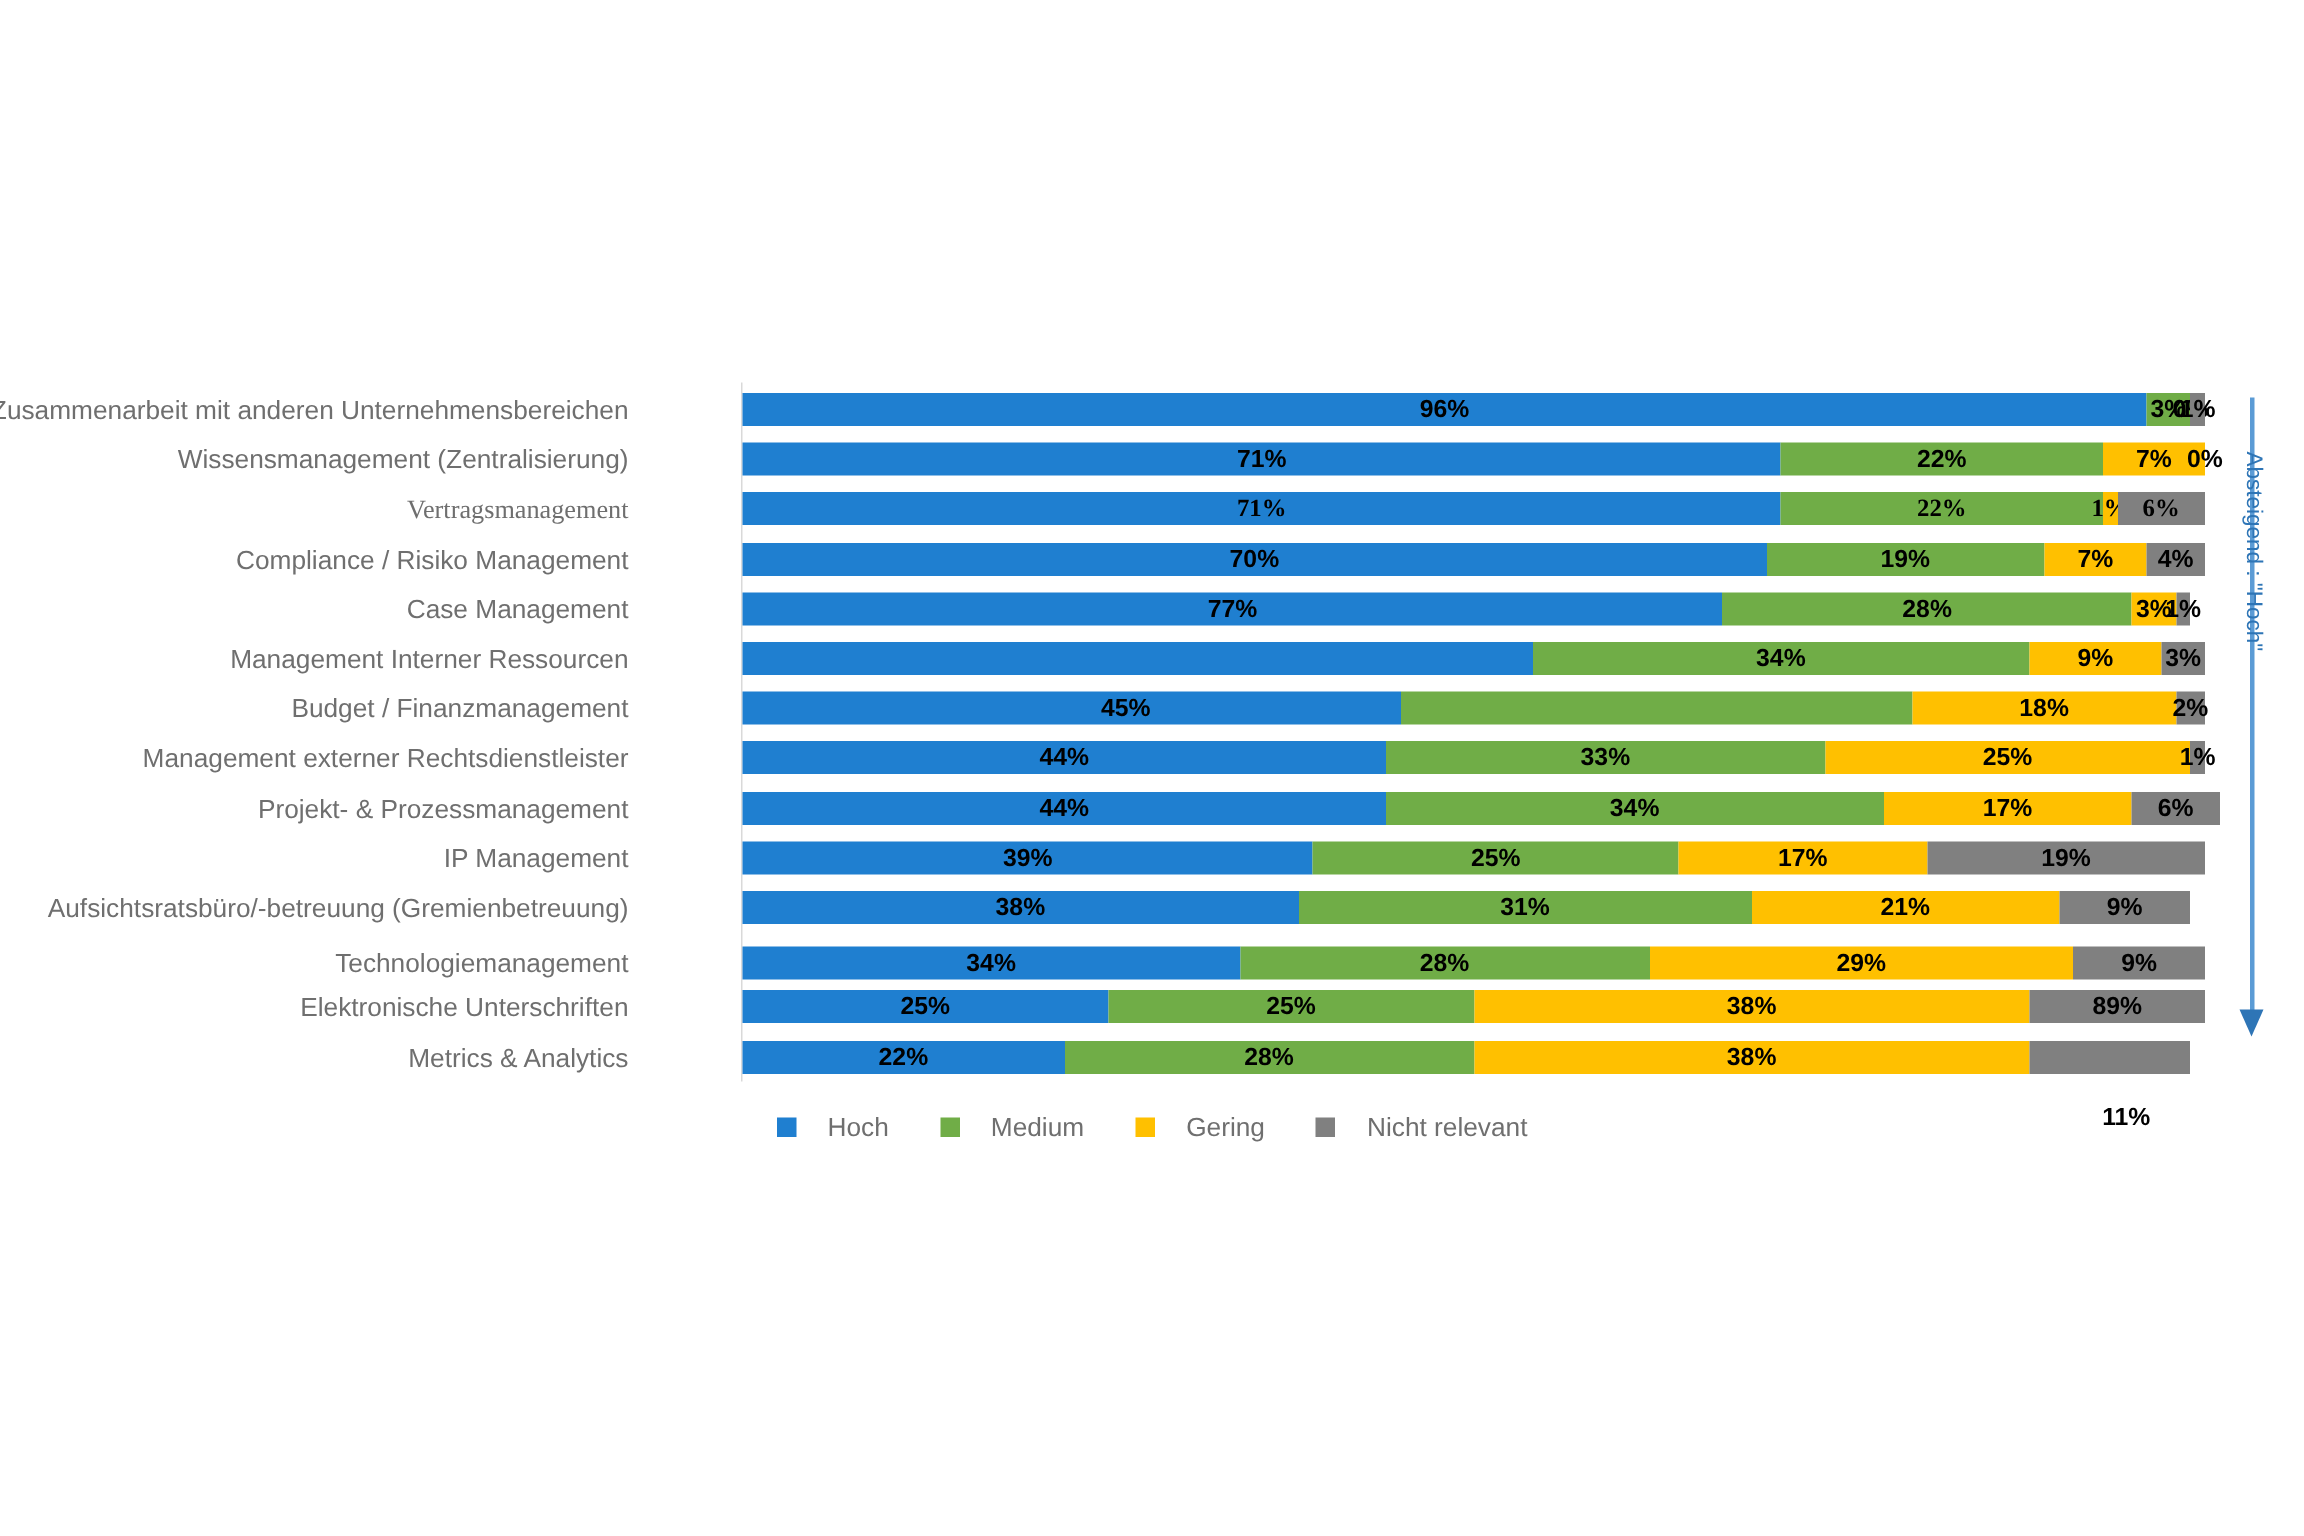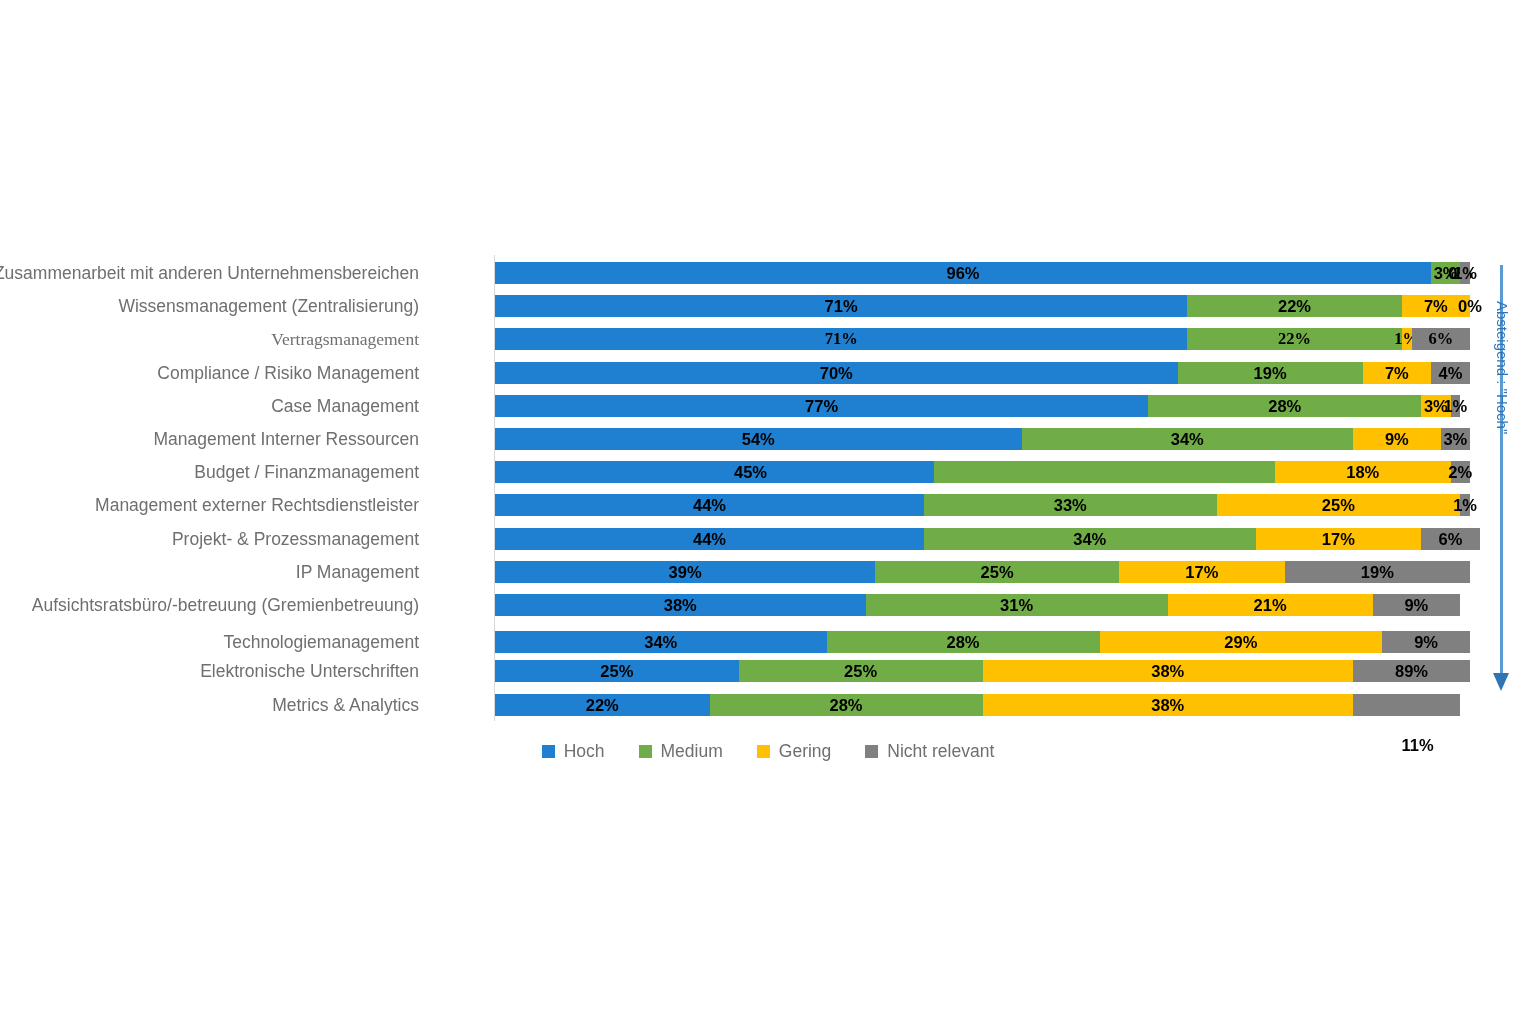--- a/index.html
+++ b/index.html
@@ -90,21 +90,21 @@
     top: 741px;
     width: 1536px;
     display: flex;
     justify-content: center;
     align-items: center;
     gap: 34px;
   }
   .legend-item {
     display: flex;
     align-items: center;
-    gap: 9px;
+    gap: 21px;
     justify-content: flex-end;
   }
   .legend-swatch {
     width: 13px;
     height: 13px;
     display: inline-block;
   }
   .legend-text {
     font-size: 17.5px;
     color: #6f6f6f;
@@ -205,21 +205,20 @@
         <div class="seg" style="left: 653.25px; width: 273px; background: rgb(112, 173, 71);"></div>
         <div class="seg-val" style="left: 653.25px; width: 273px;">28%</div>
         <div class="seg" style="left: 926.25px; width: 29.25px; background: rgb(255, 192, 0);"></div>
         <div class="seg-val" style="left: 923.875px; width: 34px;">3%</div>
         <div class="seg" style="left: 955.5px; width: 9.75px; background: rgb(128, 128, 128);"></div>
         <div class="seg-val" style="left: 943.375px; width: 34px;">1%</div>
       </div>
       <div class="row" style="top: 173px;">
         <div class="cat-label" style="top: 0px;">Management Interner Ressourcen</div>
         <div class="seg" style="left: 0px; width: 526.5px; background: rgb(31, 127, 208);"></div>
-        <div class="seg-val" style="left: 0px; width: 526.5px;">54%</div>
         <div class="seg" style="left: 526.5px; width: 331.5px; background: rgb(112, 173, 71);"></div>
         <div class="seg-val" style="left: 526.5px; width: 331.5px;">34%</div>
         <div class="seg" style="left: 858px; width: 87.75px; background: rgb(255, 192, 0);"></div>
         <div class="seg-val" style="left: 858px; width: 87.75px;">9%</div>
         <div class="seg" style="left: 945.75px; width: 29.25px; background: rgb(128, 128, 128);"></div>
         <div class="seg-val" style="left: 943.375px; width: 34px;">3%</div>
       </div>
       <div class="row" style="top: 206.2px;">
         <div class="cat-label" style="top: 0px;">Budget / Finanzmanagement</div>
         <div class="seg" style="left: 0px; width: 438.75px; background: rgb(31, 127, 208);"></div>

